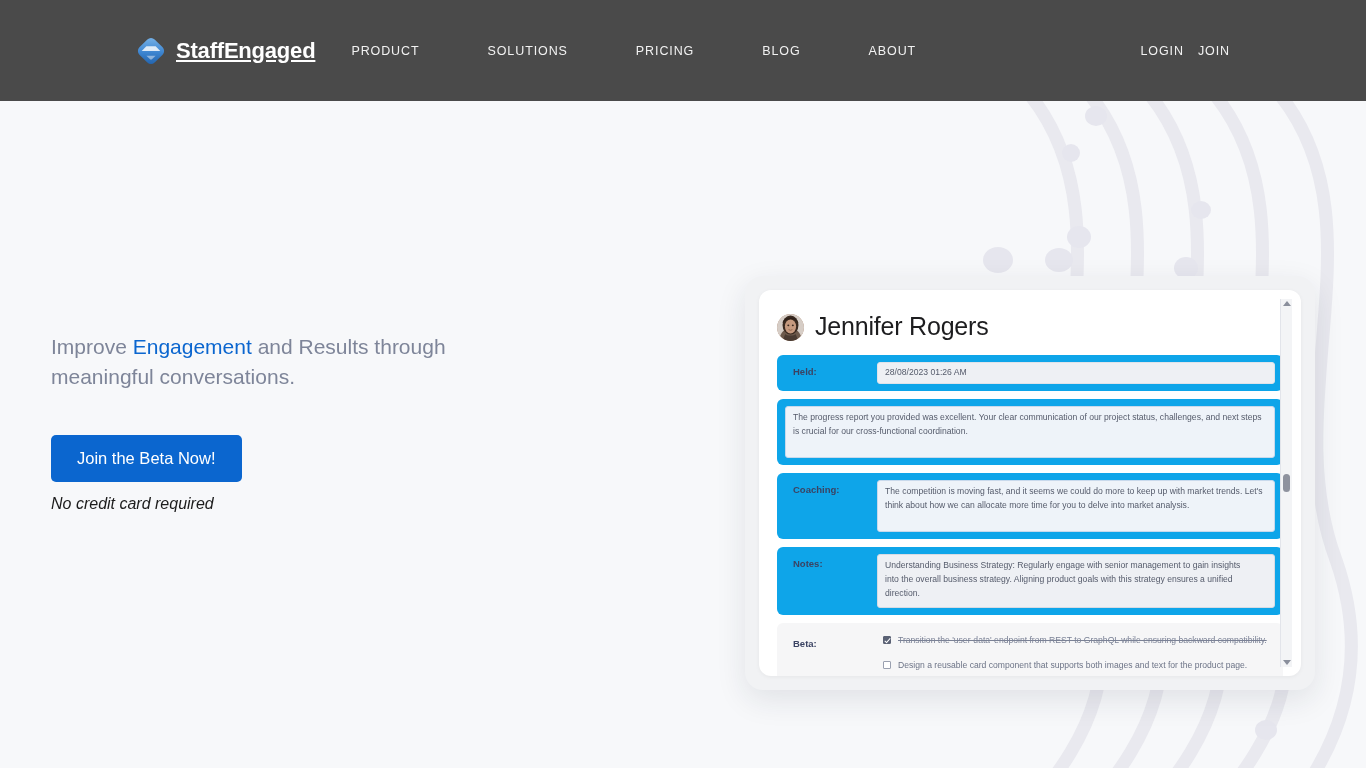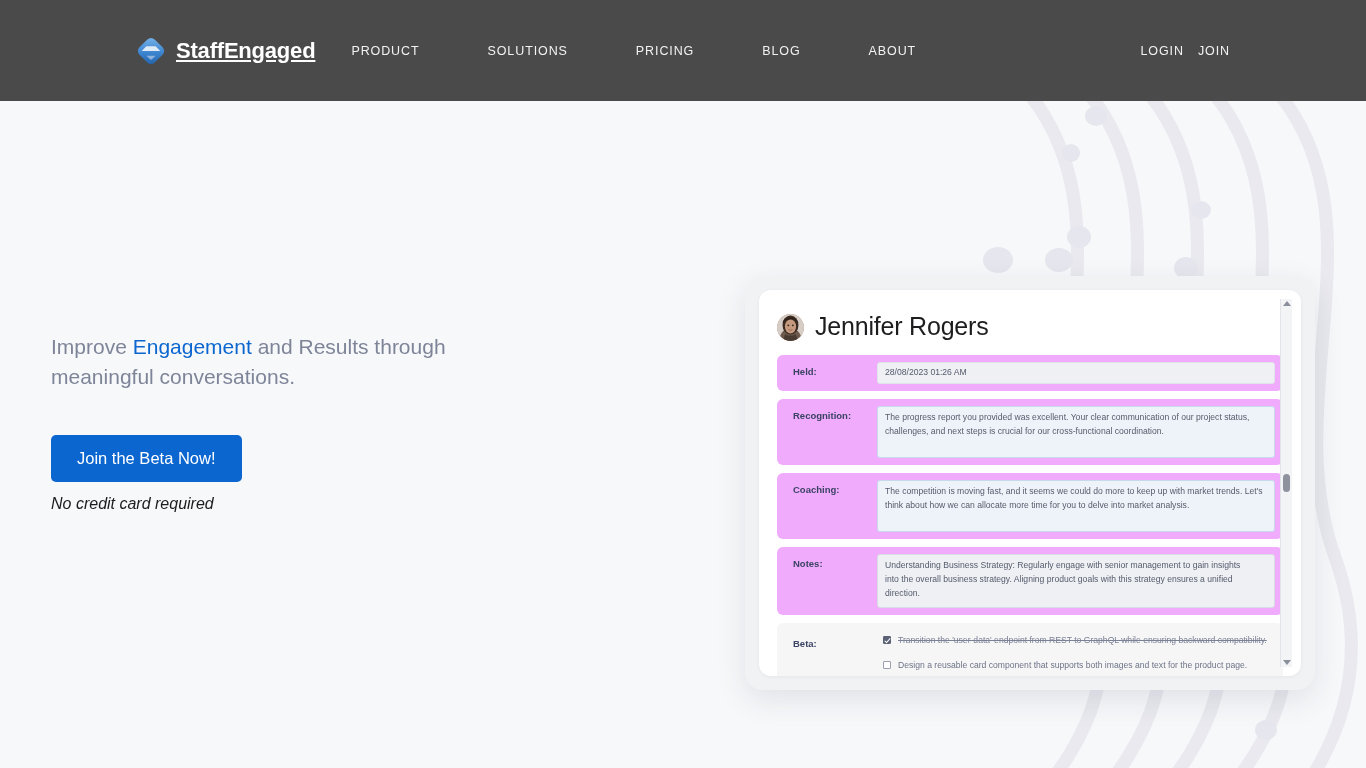--- a/index.html
+++ b/index.html
@@ -158,21 +158,21 @@
   .avatar svg { display: block; }
   .person-name {
     font-size: 25px;
     color: #1d1d1f;
     font-weight: 400;
     letter-spacing: -0.2px;
   }
 
   .frow {
     display: flex;
-    background: #f0abfc;
+    background: #0ea5e9;
     border-radius: 6px;
     margin-bottom: 8px;
     padding: 7px 8px;
     align-items: stretch;
   }
   .flabel {
     flex: 0 0 92px;
     font-size: 9.5px;
     font-weight: bold;
     color: #3b4363;
@@ -373,21 +373,20 @@
       </span>
       <span class="person-name">Jennifer Rogers</span>
     </div>
 
     <div class="frow">
       <div class="flabel">Held:</div>
       <div class="fvalue single">28/08/2023 01:26 AM</div>
     </div>
 
     <div class="frow">
-      <div class="flabel">Recognition:</div>
       <div class="fvalue edit">The progress report you provided was excellent. Your clear communication of our project status, challenges, and next steps is crucial for our cross-functional coordination.</div>
     </div>
 
     <div class="frow">
       <div class="flabel">Coaching:</div>
       <div class="fvalue edit">The competition is moving fast, and it seems we could do more to keep up with market trends. Let's think about how we can allocate more time for you to delve into market analysis.</div>
     </div>
 
     <div class="frow">
       <div class="flabel">Notes:</div>

